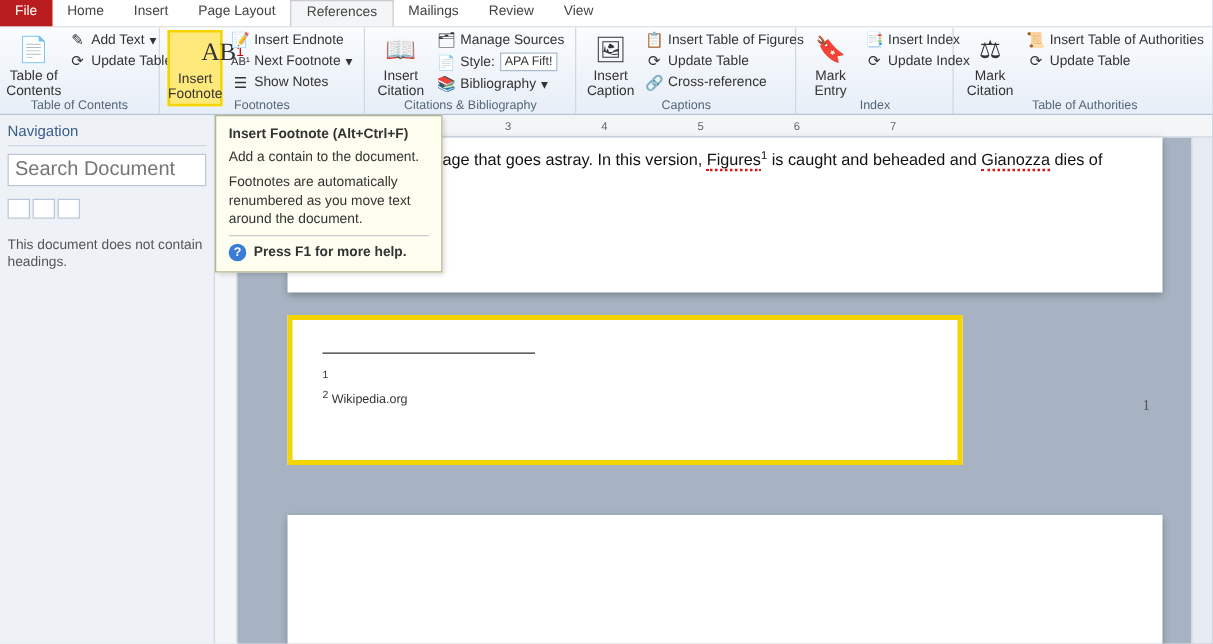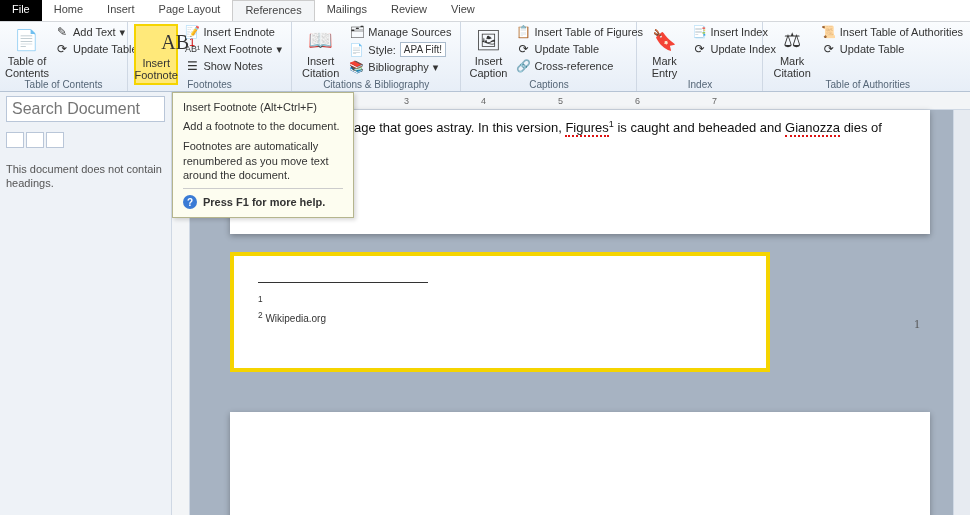--- a/index.html
+++ b/index.html
@@ -1,20 +1,20 @@
 <!DOCTYPE html>
 <html><head>
 <meta charset="utf-8">
 <style>
 * { margin: 0; padding: 0; box-sizing: border-box; font-family: "Segoe UI", Tahoma, sans-serif; }
 body { width: 970px; height: 515px; background: #fff; overflow: hidden; font-size: 11px; color: #333; }
 
 .tabs { display: flex; height: 22px; background: #fff; border-bottom: 1px solid #d5d8dc; }
 .tab { padding: 3px 12px; cursor: pointer; color: #444; }
-.tab.file { background: #000000; color: #fff; }
+.tab.file { background: #b91c1c; color: #fff; }
 .tab.active { background: #f3f5f7; border: 1px solid #ccc; border-bottom: none; }
 
 .ribbon { display: flex; height: 70px; background: linear-gradient(#fafcfe,#e7eef7); border-bottom: 1px solid #b5c3d4; }
 .group { border-right: 1px solid #cfd8e4; padding: 2px 6px 1px; display: flex; flex-direction: column; position: relative; }
 .group-label { position: absolute; bottom: 1px; left: 0; right: 0; text-align: center; font-size: 10px; color: #567; }
 .group-body { display: flex; gap: 4px; height: 54px; align-items: flex-start; }
 .big-btn { display: flex; flex-direction: column; align-items: center; justify-content: flex-start; padding: 2px 4px; min-width: 42px; text-align: center; line-height: 1.1; }
 .big-btn .icon { width: 28px; height: 28px; margin-bottom: 1px; display:flex;align-items:center;justify-content:center;font-size:20px; }
 .small-stack { display: flex; flex-direction: column; gap: 1px; }
 .small-btn { display: flex; align-items: center; gap: 4px; padding: 1px 3px; white-space: nowrap; }
@@ -27,21 +27,21 @@
 .workspace { display: flex; height: 423px; position: relative; background:#e9edf2; }
 
 .nav-pane { width: 172px; background: #eef2f7; border-right: 1px solid #cfd8e4; padding: 4px 6px; display:flex; flex-direction:column; gap:6px; }
 .nav-title { font-size: 12px; color: #3a5c8c; padding: 2px 0 4px; border-bottom:1px solid #cfd8e4;}
 .search-box { width: 100%; border: 1px solid #b9c6d8; padding: 3px 5px; font-size: 16px; background:#fff; }
 .nav-views { display:flex; gap:2px; margin-top:4px;}
 .nav-view { width:18px;height:16px;border:1px solid #b9c6d8;background:#fff; }
 .nav-msg { font-size: 11px; color:#555; margin-top:8px; line-height:1.3; }
 
 .tooltip-pop { position:absolute; left:172px; top:0; width:182px; background:#fdfdf0; border:1px solid #b5b58d; padding:8px 10px; z-index:5; box-shadow:2px 2px 4px rgba(0,0,0,.15); }
-.tooltip-pop .tt-title{font-weight:normal;font-size:11px;margin-bottom:6px;}
+.tooltip-pop .tt-title{font-weight:bold;font-size:11px;margin-bottom:6px;}
 .tooltip-pop .tt-line{font-size:11px;color:#333;margin-bottom:6px;line-height:1.3;}
 .tooltip-pop .tt-help{border-top:1px solid #ccc;padding-top:6px;font-size:11px;display:flex;gap:6px;align-items:center;font-weight:bold;}
 .tooltip-pop .qmark{width:14px;height:14px;border-radius:50%;background:#3a7bd5;color:#fff;display:inline-flex;align-items:center;justify-content:center;font-size:10px;}
 
 .ruler-v { width:18px; background:#f3f5f7; border-right:1px solid #cfd8e4; position:relative; }
 .doc-area { flex:1; background:#a7b3c2; position:relative; overflow:hidden;}
 .ruler-h { position:absolute; left:0; right:0; top:0; height:18px; background:#f3f5f7; border-bottom:1px solid #cfd8e4; display:flex; align-items:center; padding-left:60px; gap:72px; font-size:9px; color:#666;}
 .ruler-h span{position:relative;}
 .page { position:absolute; left:40px; top:18px; width:700px; background:#fff; box-shadow:0 2px 6px rgba(0,0,0,.3); padding:8px 30px 80px; font-family:"Times New Roman",serif; font-size:13px; color:#111;}
 .para { line-height:1.35; }
@@ -209,32 +209,33 @@
           </div>
       </div>
     </div>
     <div class="group-label">Table of Authorities</div>
   </div>
 </div>
 
 <div class="workspace">
 
   <div class="nav-pane">
+    <div class="nav-title">Navigation</div>
     <input class="search-box" placeholder="Search Document" style="">
     <div class="nav-views">
       <div class="nav-view"></div>
       <div class="nav-view"></div>
       <div class="nav-view"></div>
     </div>
     <div class="nav-msg">This document does not contain headings.</div>
   </div>
 
   <div class="tooltip-pop">
     <div class="tt-title">Insert Footnote (Alt+Ctrl+F)</div>
-    <div class="tt-line">Add a footnote to the document.</div>
+    <div class="tt-line">Add a contain to the document.</div>
     <div class="tt-line">Footnotes are automatically renumbered as you move text around the document.</div>
     <div class="tt-help">
         <span class="qmark">?</span>
         <span>Press F1 for more help.</span>
       </div>
   </div>
 
   <div class="ruler-v"></div>
 
   <div class="doc-area">

